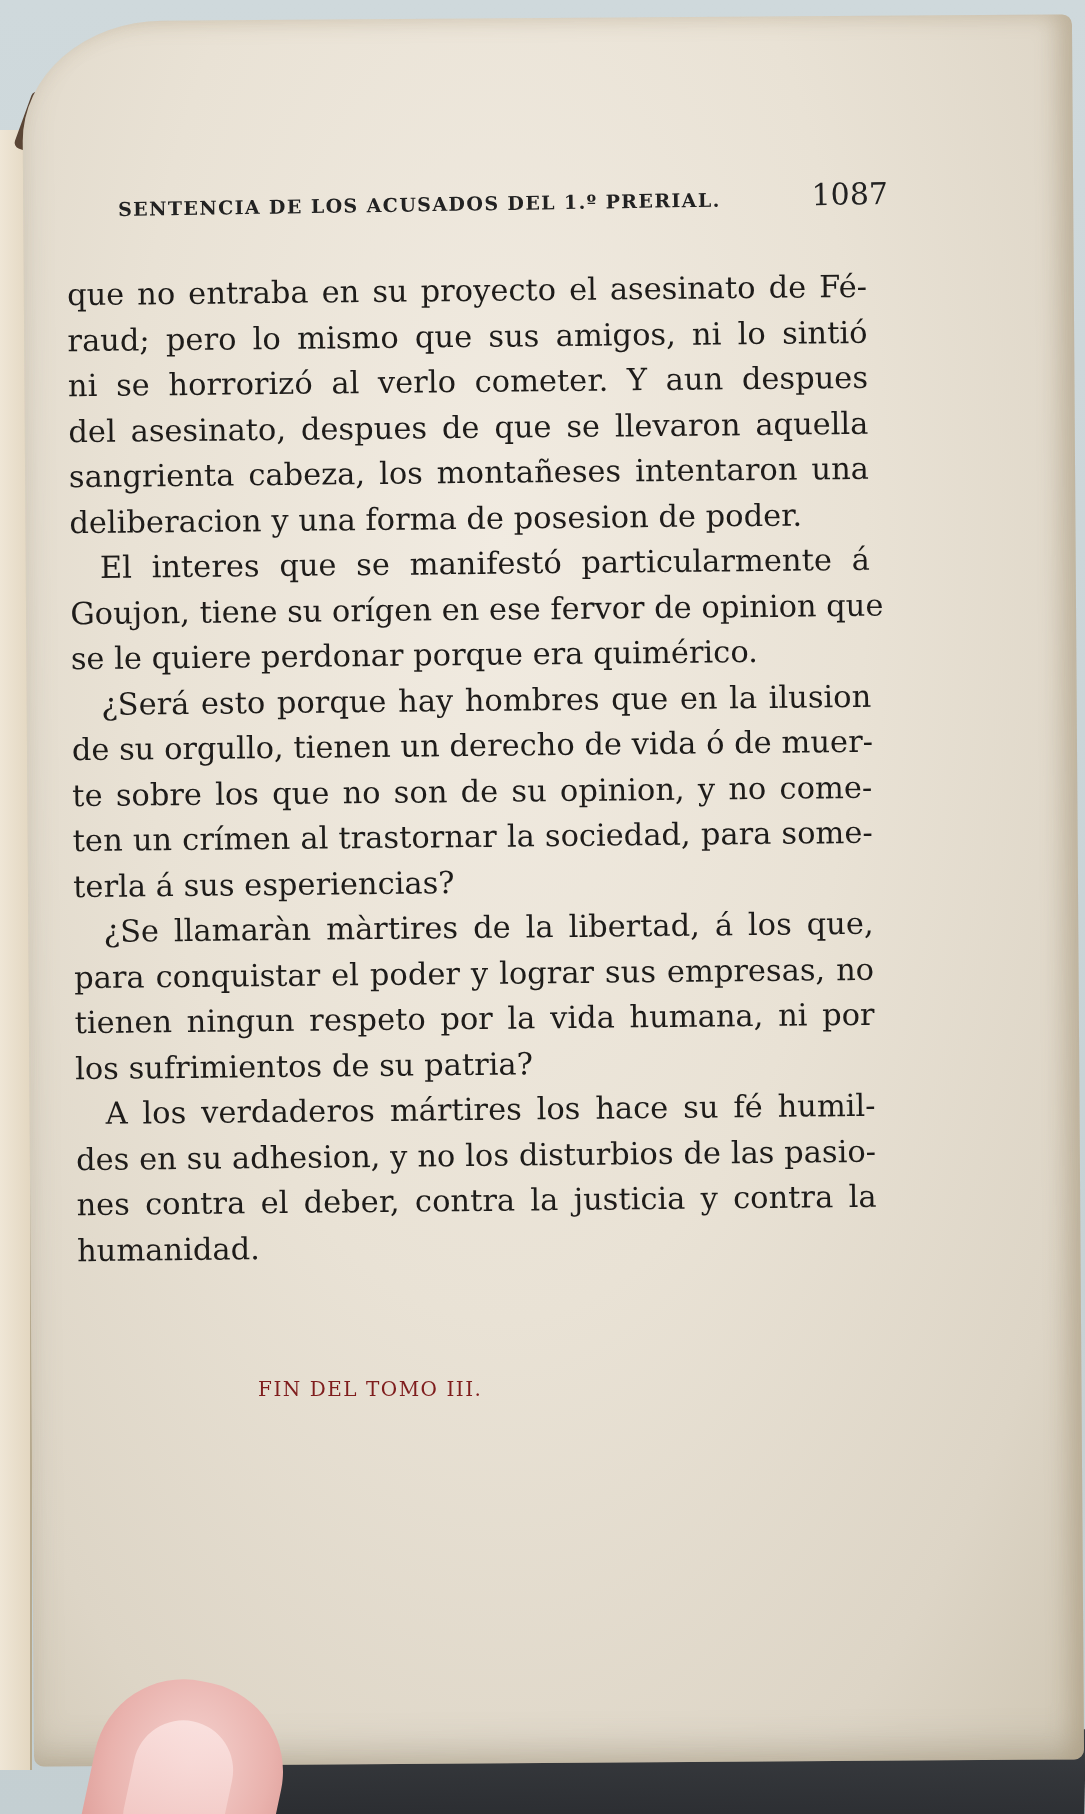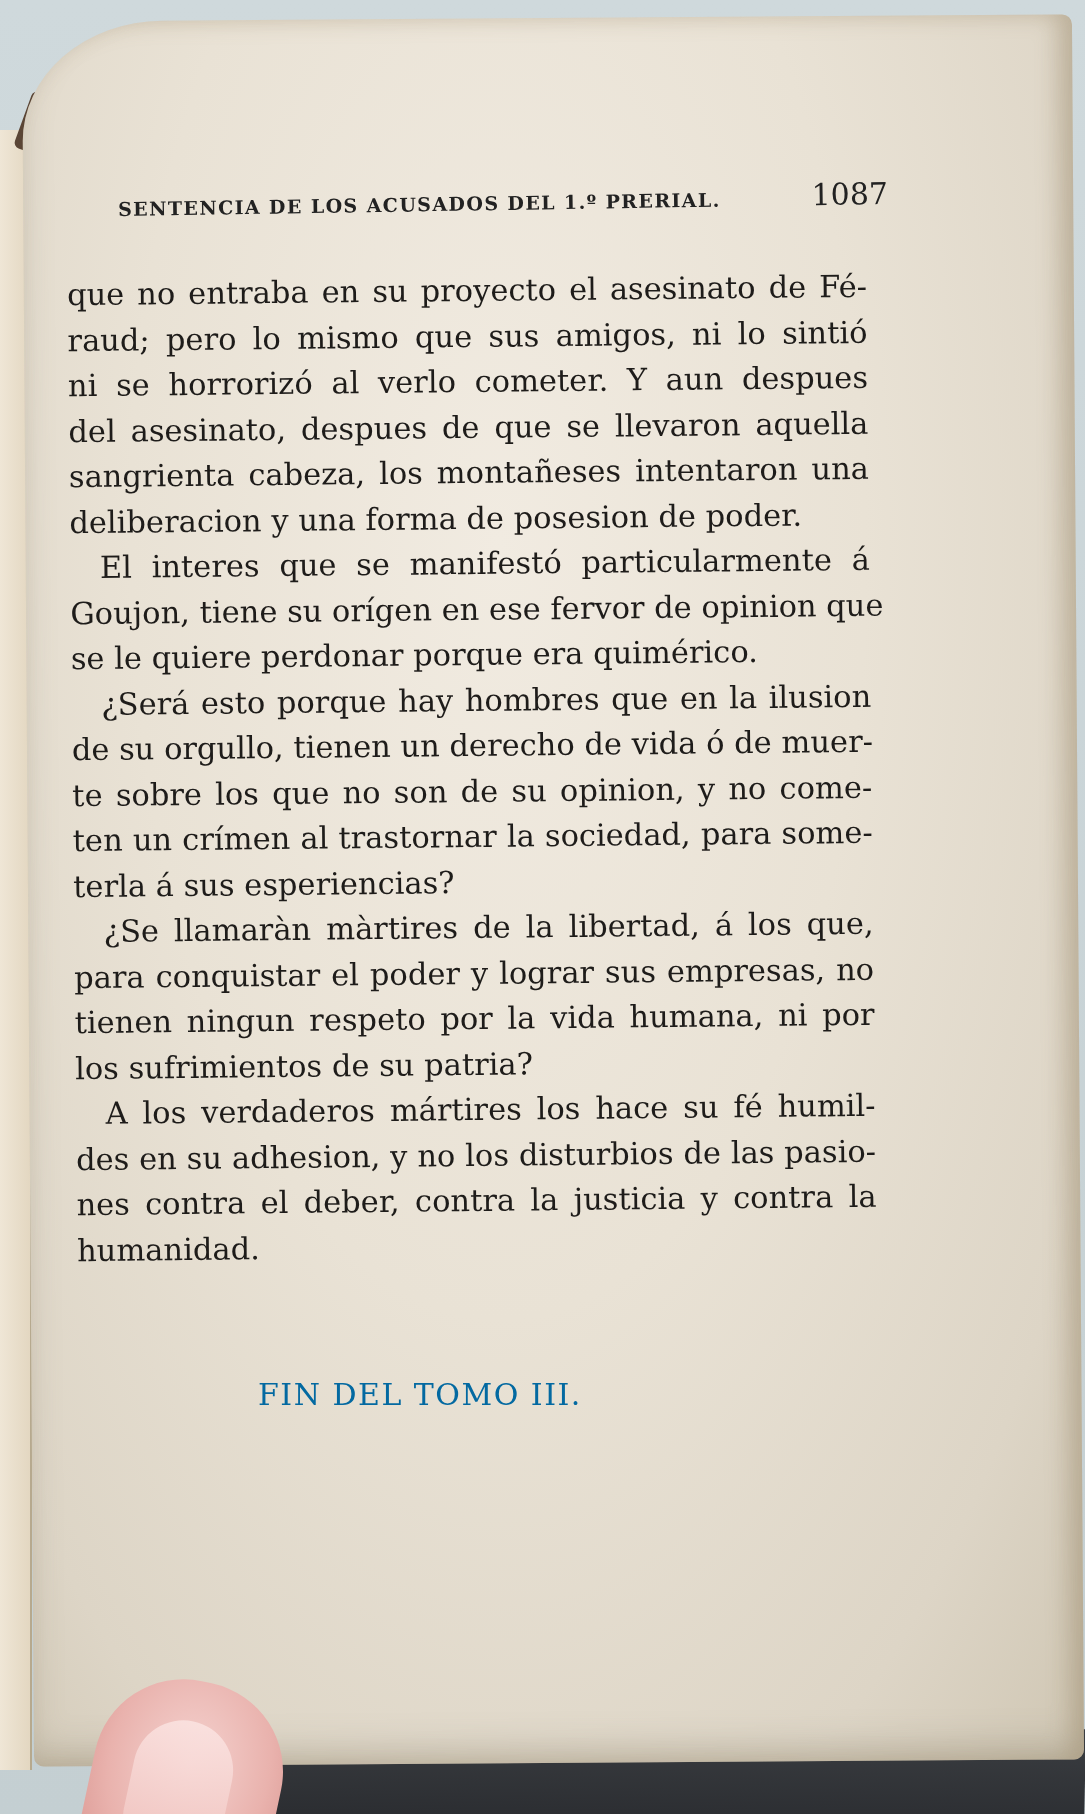--- a/index.html
+++ b/index.html
@@ -44,22 +44,22 @@
       position: absolute; left: 72px; top: 268px; width: 800px;
       font-family: "DejaVu Serif", serif; color: #1e1c1a;
       font-size: 30.5px; line-height: 45.5px;
       transform: rotate(-0.6deg);
     }
     .line { white-space: nowrap; text-align: justify; text-align-last: justify; display: block; }
     .line.last { text-align-last: left; }
     .line.indent { padding-left: 30px; }
     .colophon {
       position: absolute; left: 258px; top: 1377px; width: 400px;
-      font-family: "DejaVu Serif", serif; color: #0369a1;
-      font-size: 30px; letter-spacing: 1.5px;
+      font-family: "DejaVu Serif", serif; color: #7f1d1d;
+      font-size: 20px; letter-spacing: 1.5px;
     }
     .bleed {
       position: absolute; left: 300px; top: 1250px; width: 520px; height: 100px;
       font-family: "DejaVu Serif", serif; font-size: 44px; color: rgba(120,110,95,0.12);
       letter-spacing: 8px;
     }
     .thumb {
       position: absolute; left: 90px; top: 1680px; width: 190px; height: 210px;
       background: radial-gradient(ellipse at 50% 40%, #f5d3d0 0%, #e9b2ad 60%, #d8948f 100%);
       border-radius: 90px 90px 40px 40px; transform: rotate(12deg);

